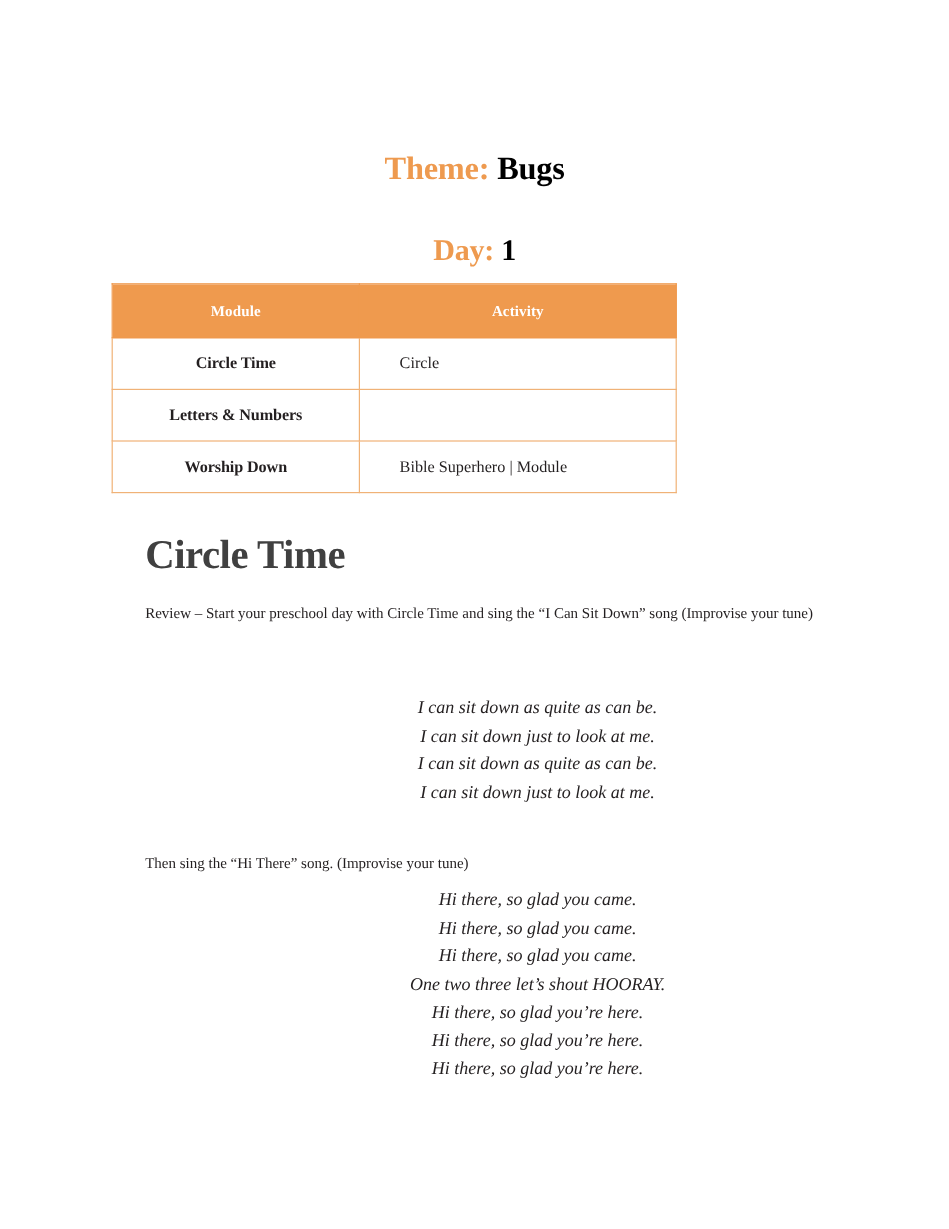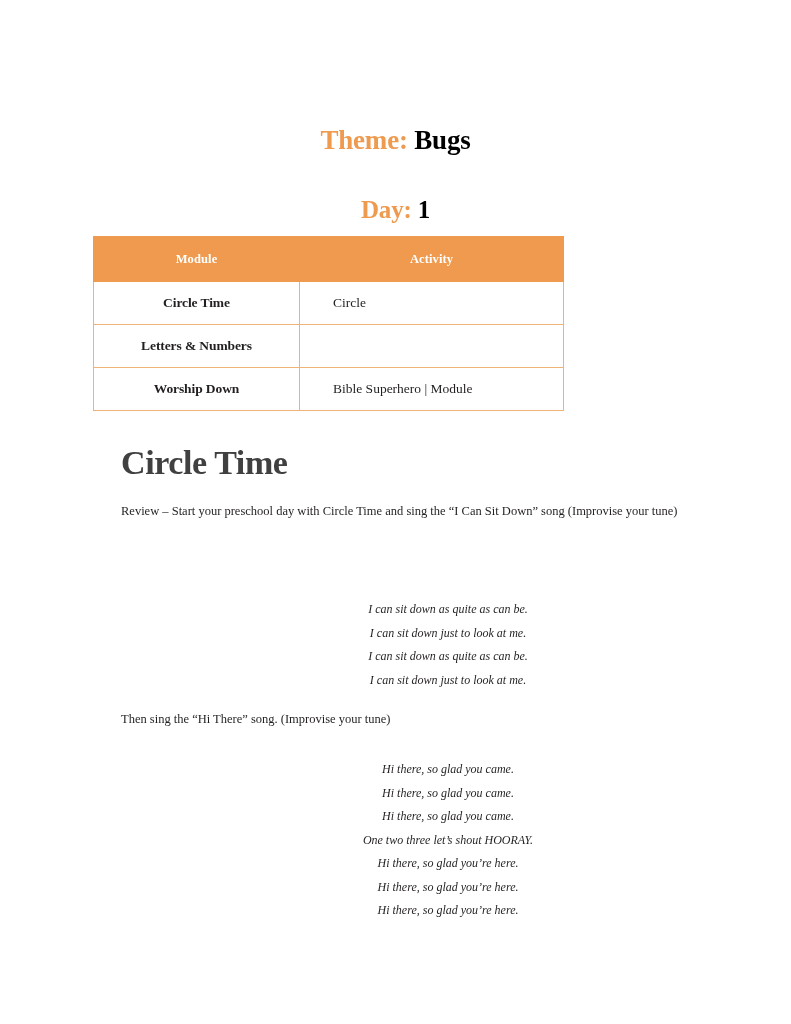--- a/index.html
+++ b/index.html
@@ -119,25 +119,24 @@
     color: #231f20;
     line-height: 25px;
   }
   #review-para { top: 499px; }
   #then-sing-para { top: 707px; }
 
   
   .lyrics {
     position: absolute;
     text-align: center;
-    font-size: 12px;
+    font-size: 15px;
     font-style: italic;
     color: #231f20;
     line-height: 23.5px;
-    margin-top: 19px;
   }
   #lyrics-sit-down {
     left: 266px;
     top: 579px;
     width: 364px;
   }
   #lyrics-hi-there {
     left: 266px;
     top: 739px;
     width: 364px;

